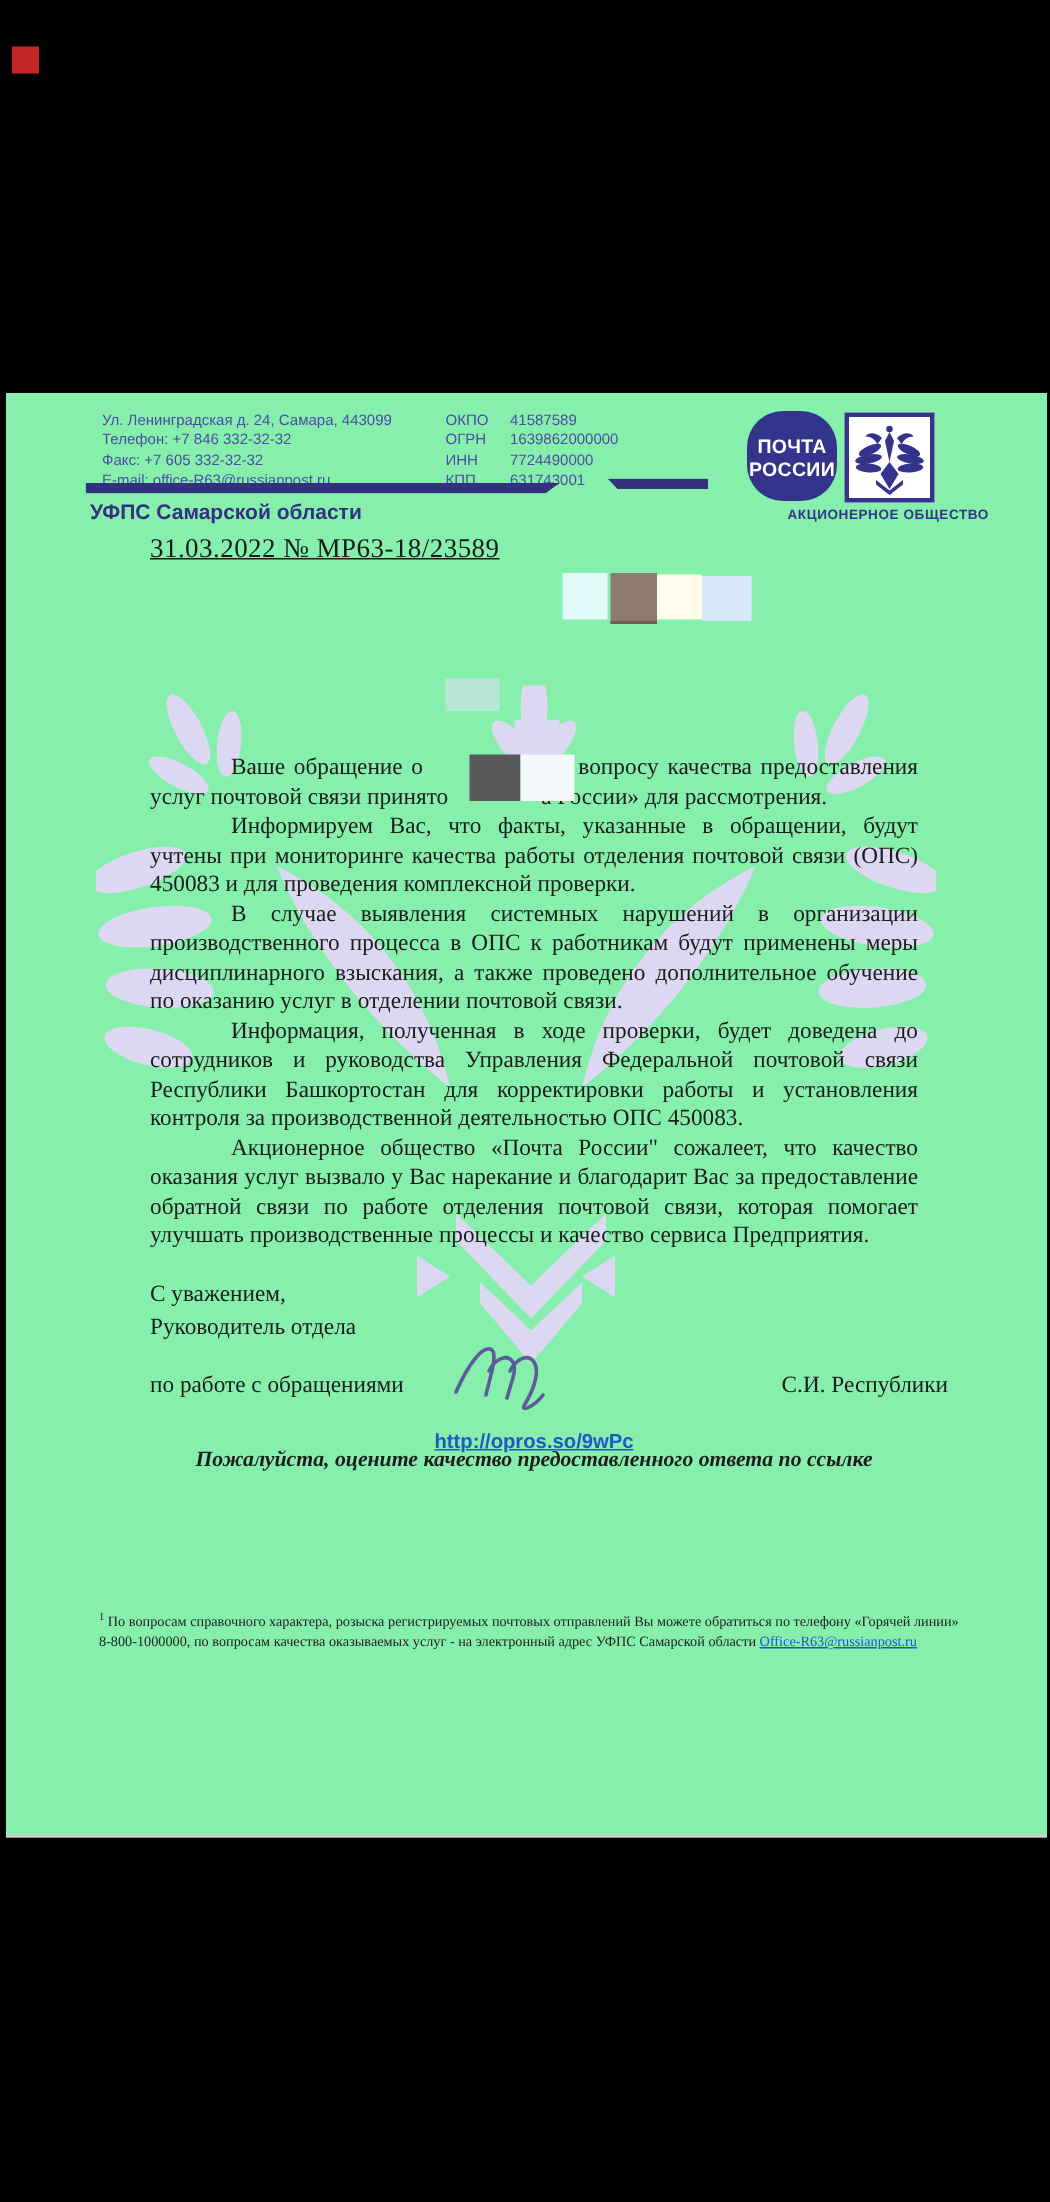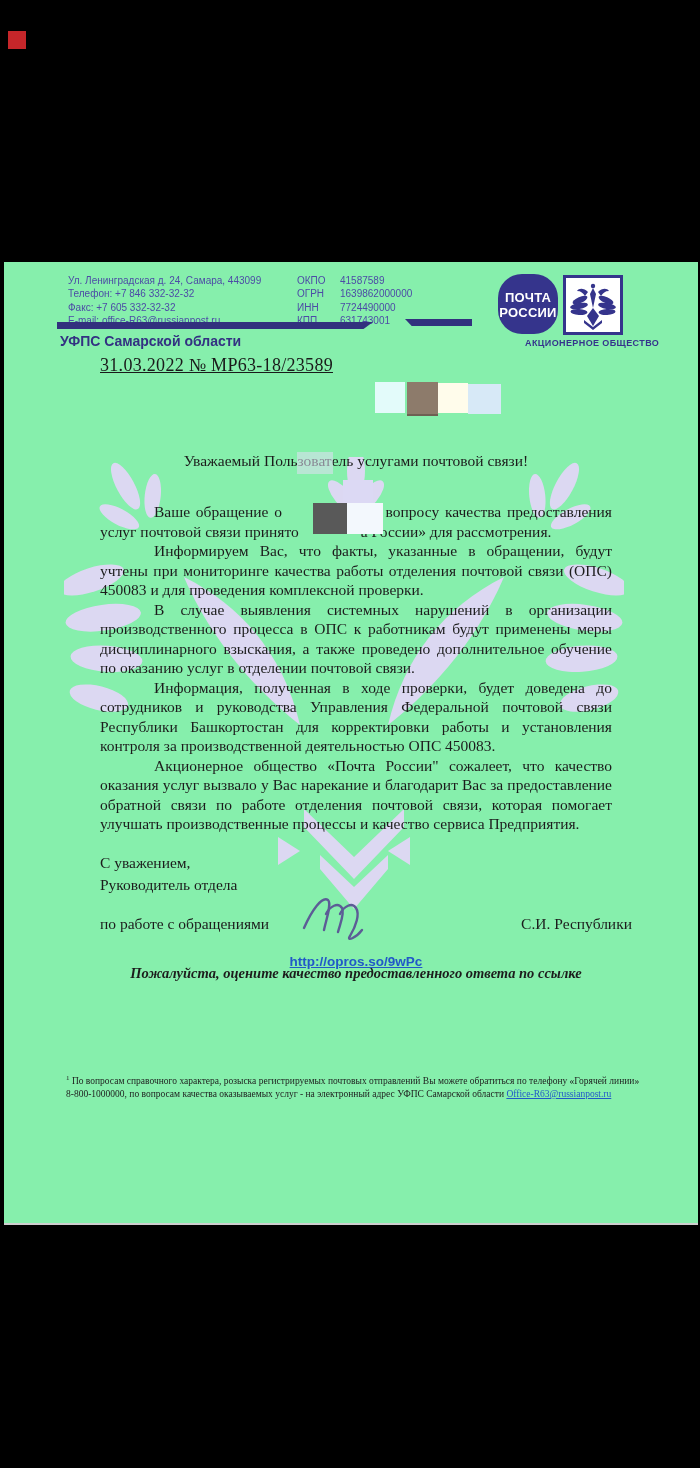--- a/index.html
+++ b/index.html
@@ -191,21 +191,20 @@
 
   <div class="layer red-cyan"></div>
   <div class="layer red-brown"></div>
   <div class="layer red-cream"></div>
   <div class="layer red-blue"></div>
   <div class="layer red-glitch"></div>
   <div class="layer red-lav"></div>
   <div class="layer red-dark"></div>
   <div class="layer red-pale"></div>
 
-  <div class="layer salutation">Уважаемый Пользователь услугами почтовой связи!</div>
 
   <div class="layer bodytext">
     <p><span>Ваше обращение о</span><span class="gap1"></span><span>о вопросу качества предоставления услуг почтовой связи принято</span><span class="gap2"></span><span>а России» для рассмотрения.</span></p>
     <p>Информируем Вас, что факты, указанные в обращении, будут учтены при мониторинге качества работы отделения почтовой связи (ОПС) 450083 и для проведения комплексной проверки.</p>
     <p>В случае выявления системных нарушений в организации производственного процесса в ОПС к работникам будут применены меры дисциплинарного взыскания, а также проведено дополнительное обучение по оказанию услуг в отделении почтовой связи.</p>
     <p>Информация, полученная в ходе проверки, будет доведена до сотрудников и руководства Управления Федеральной почтовой связи Республики Башкортостан для корректировки работы и установления контроля за производственной деятельностью ОПС 450083.</p>
     <p>Акционерное общество «Почта России" сожалеет, что качество оказания услуг вызвало у Вас нарекание и благодарит Вас за предоставление обратной связи по работе отделения почтовой связи, которая помогает улучшать производственные процессы и качество сервиса Предприятия.</p>
   </div>
 
   <div class="layer signoff">

